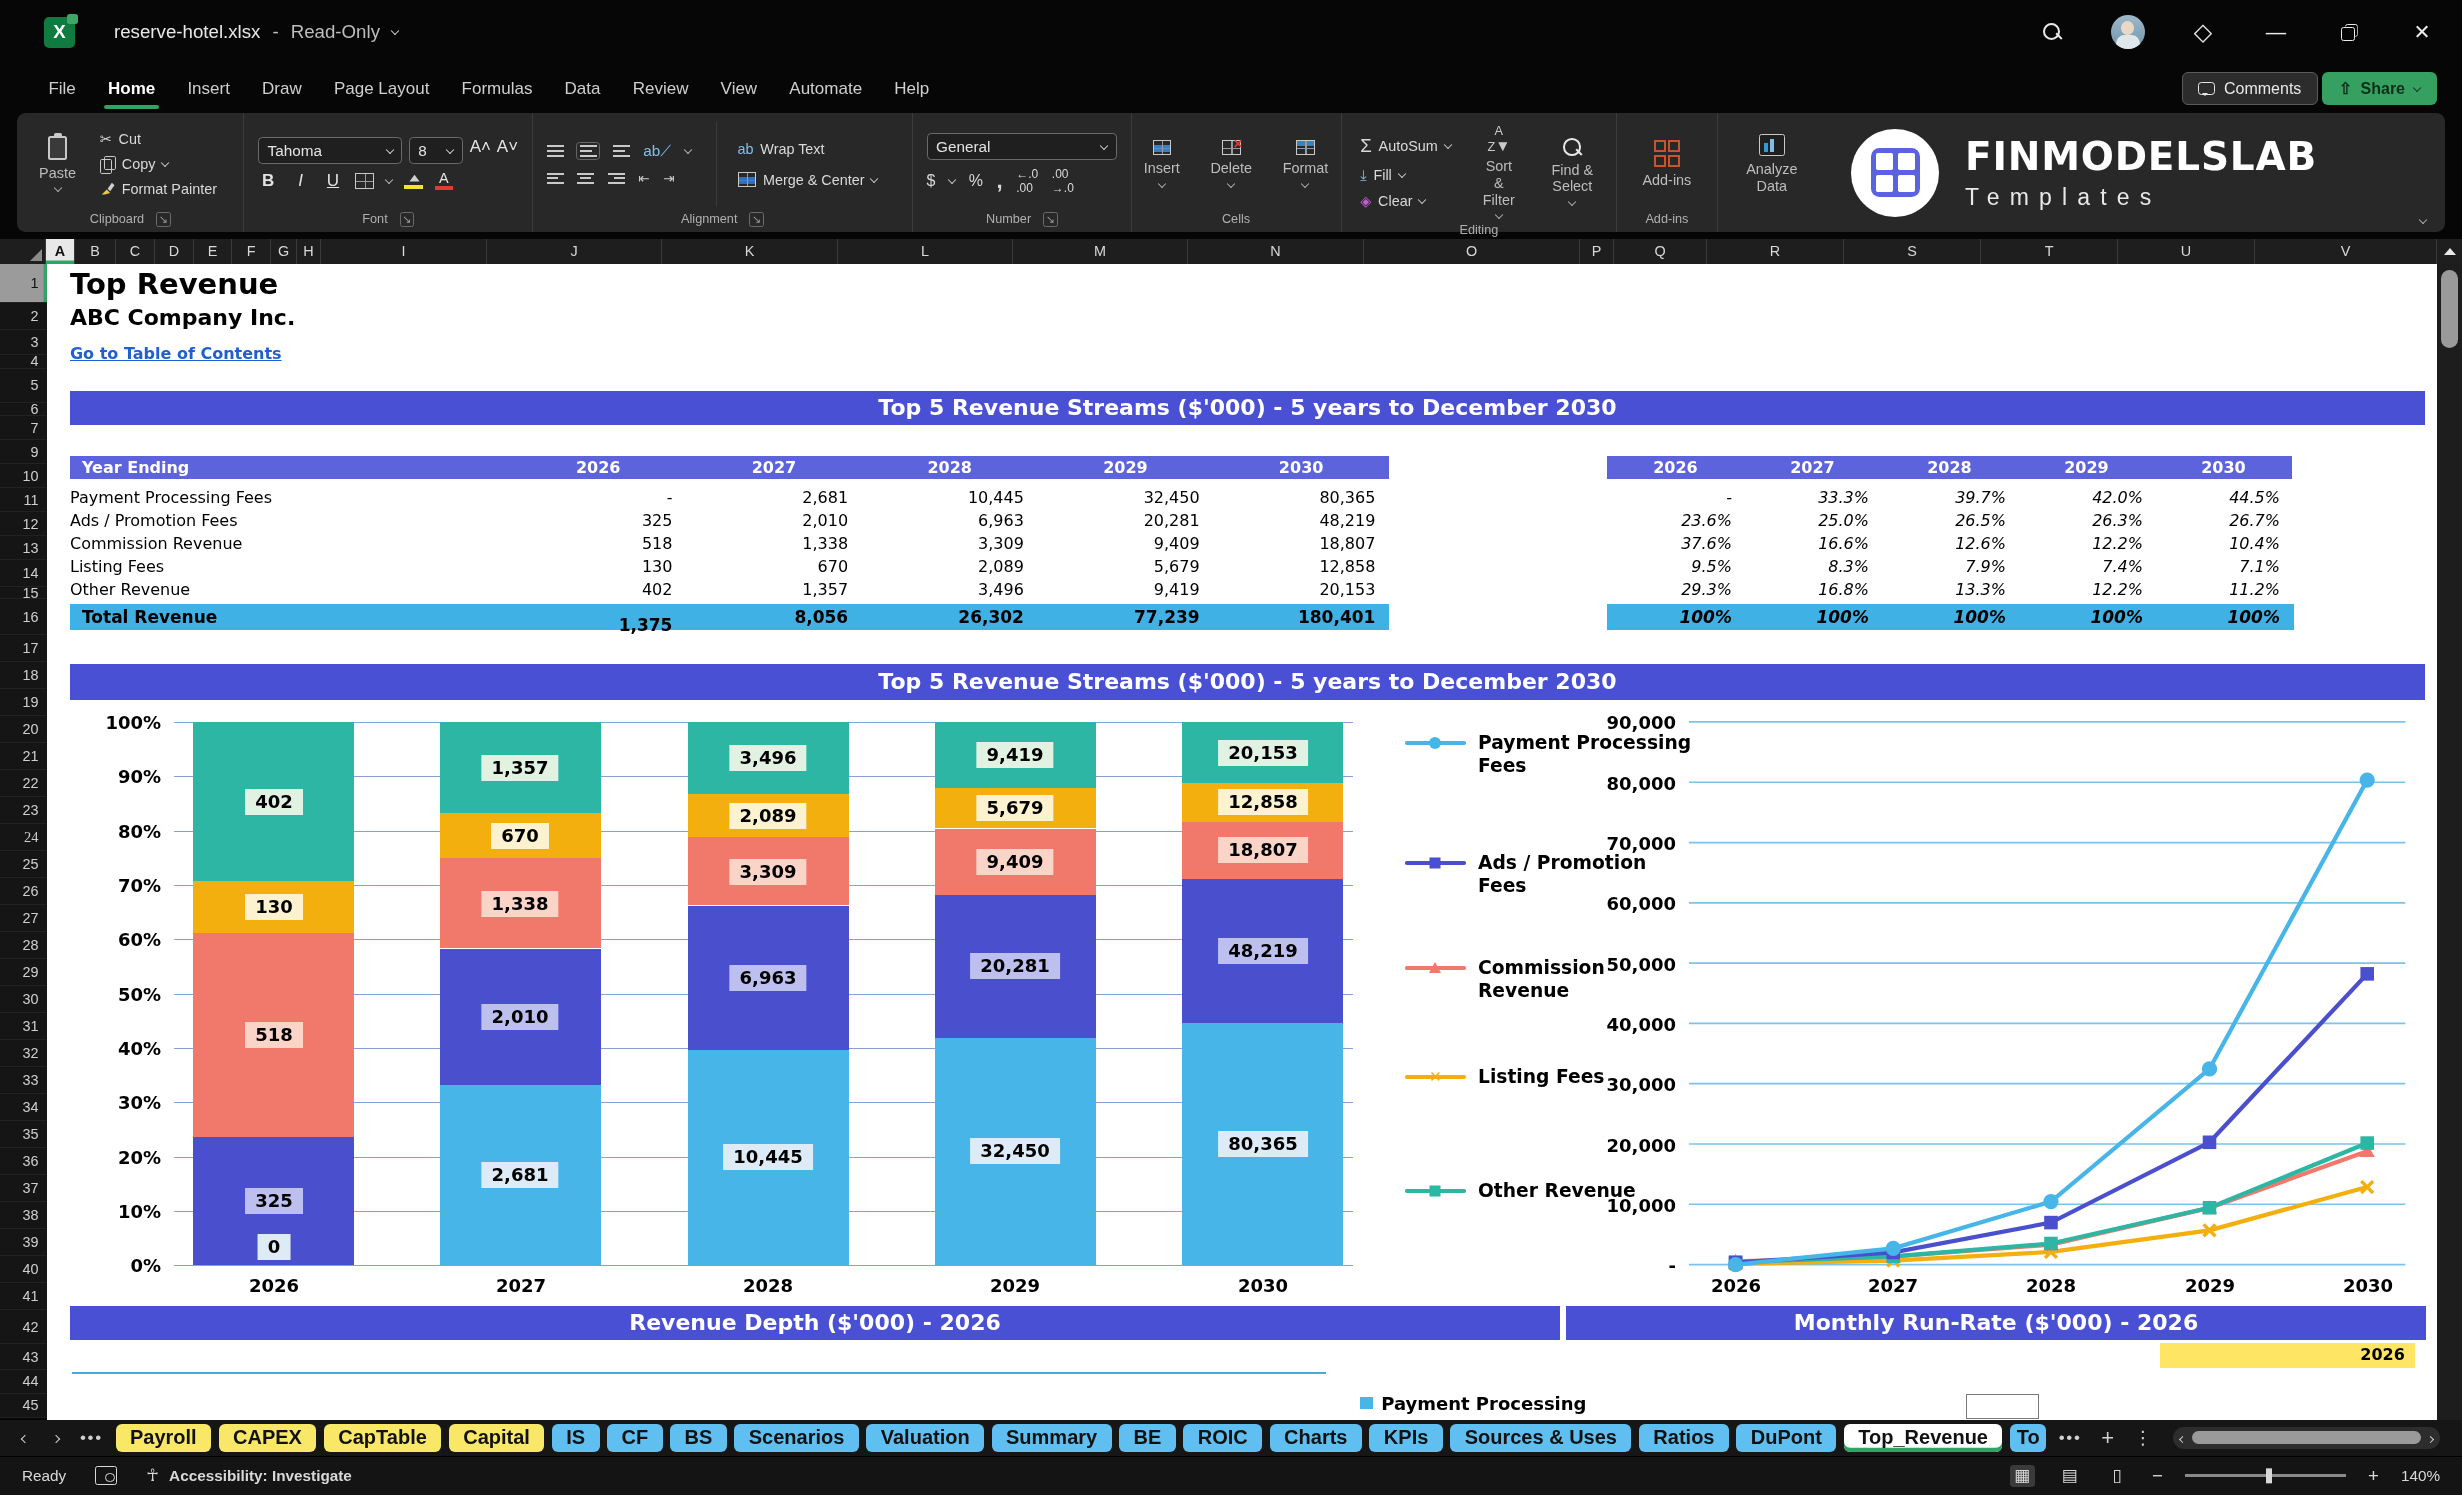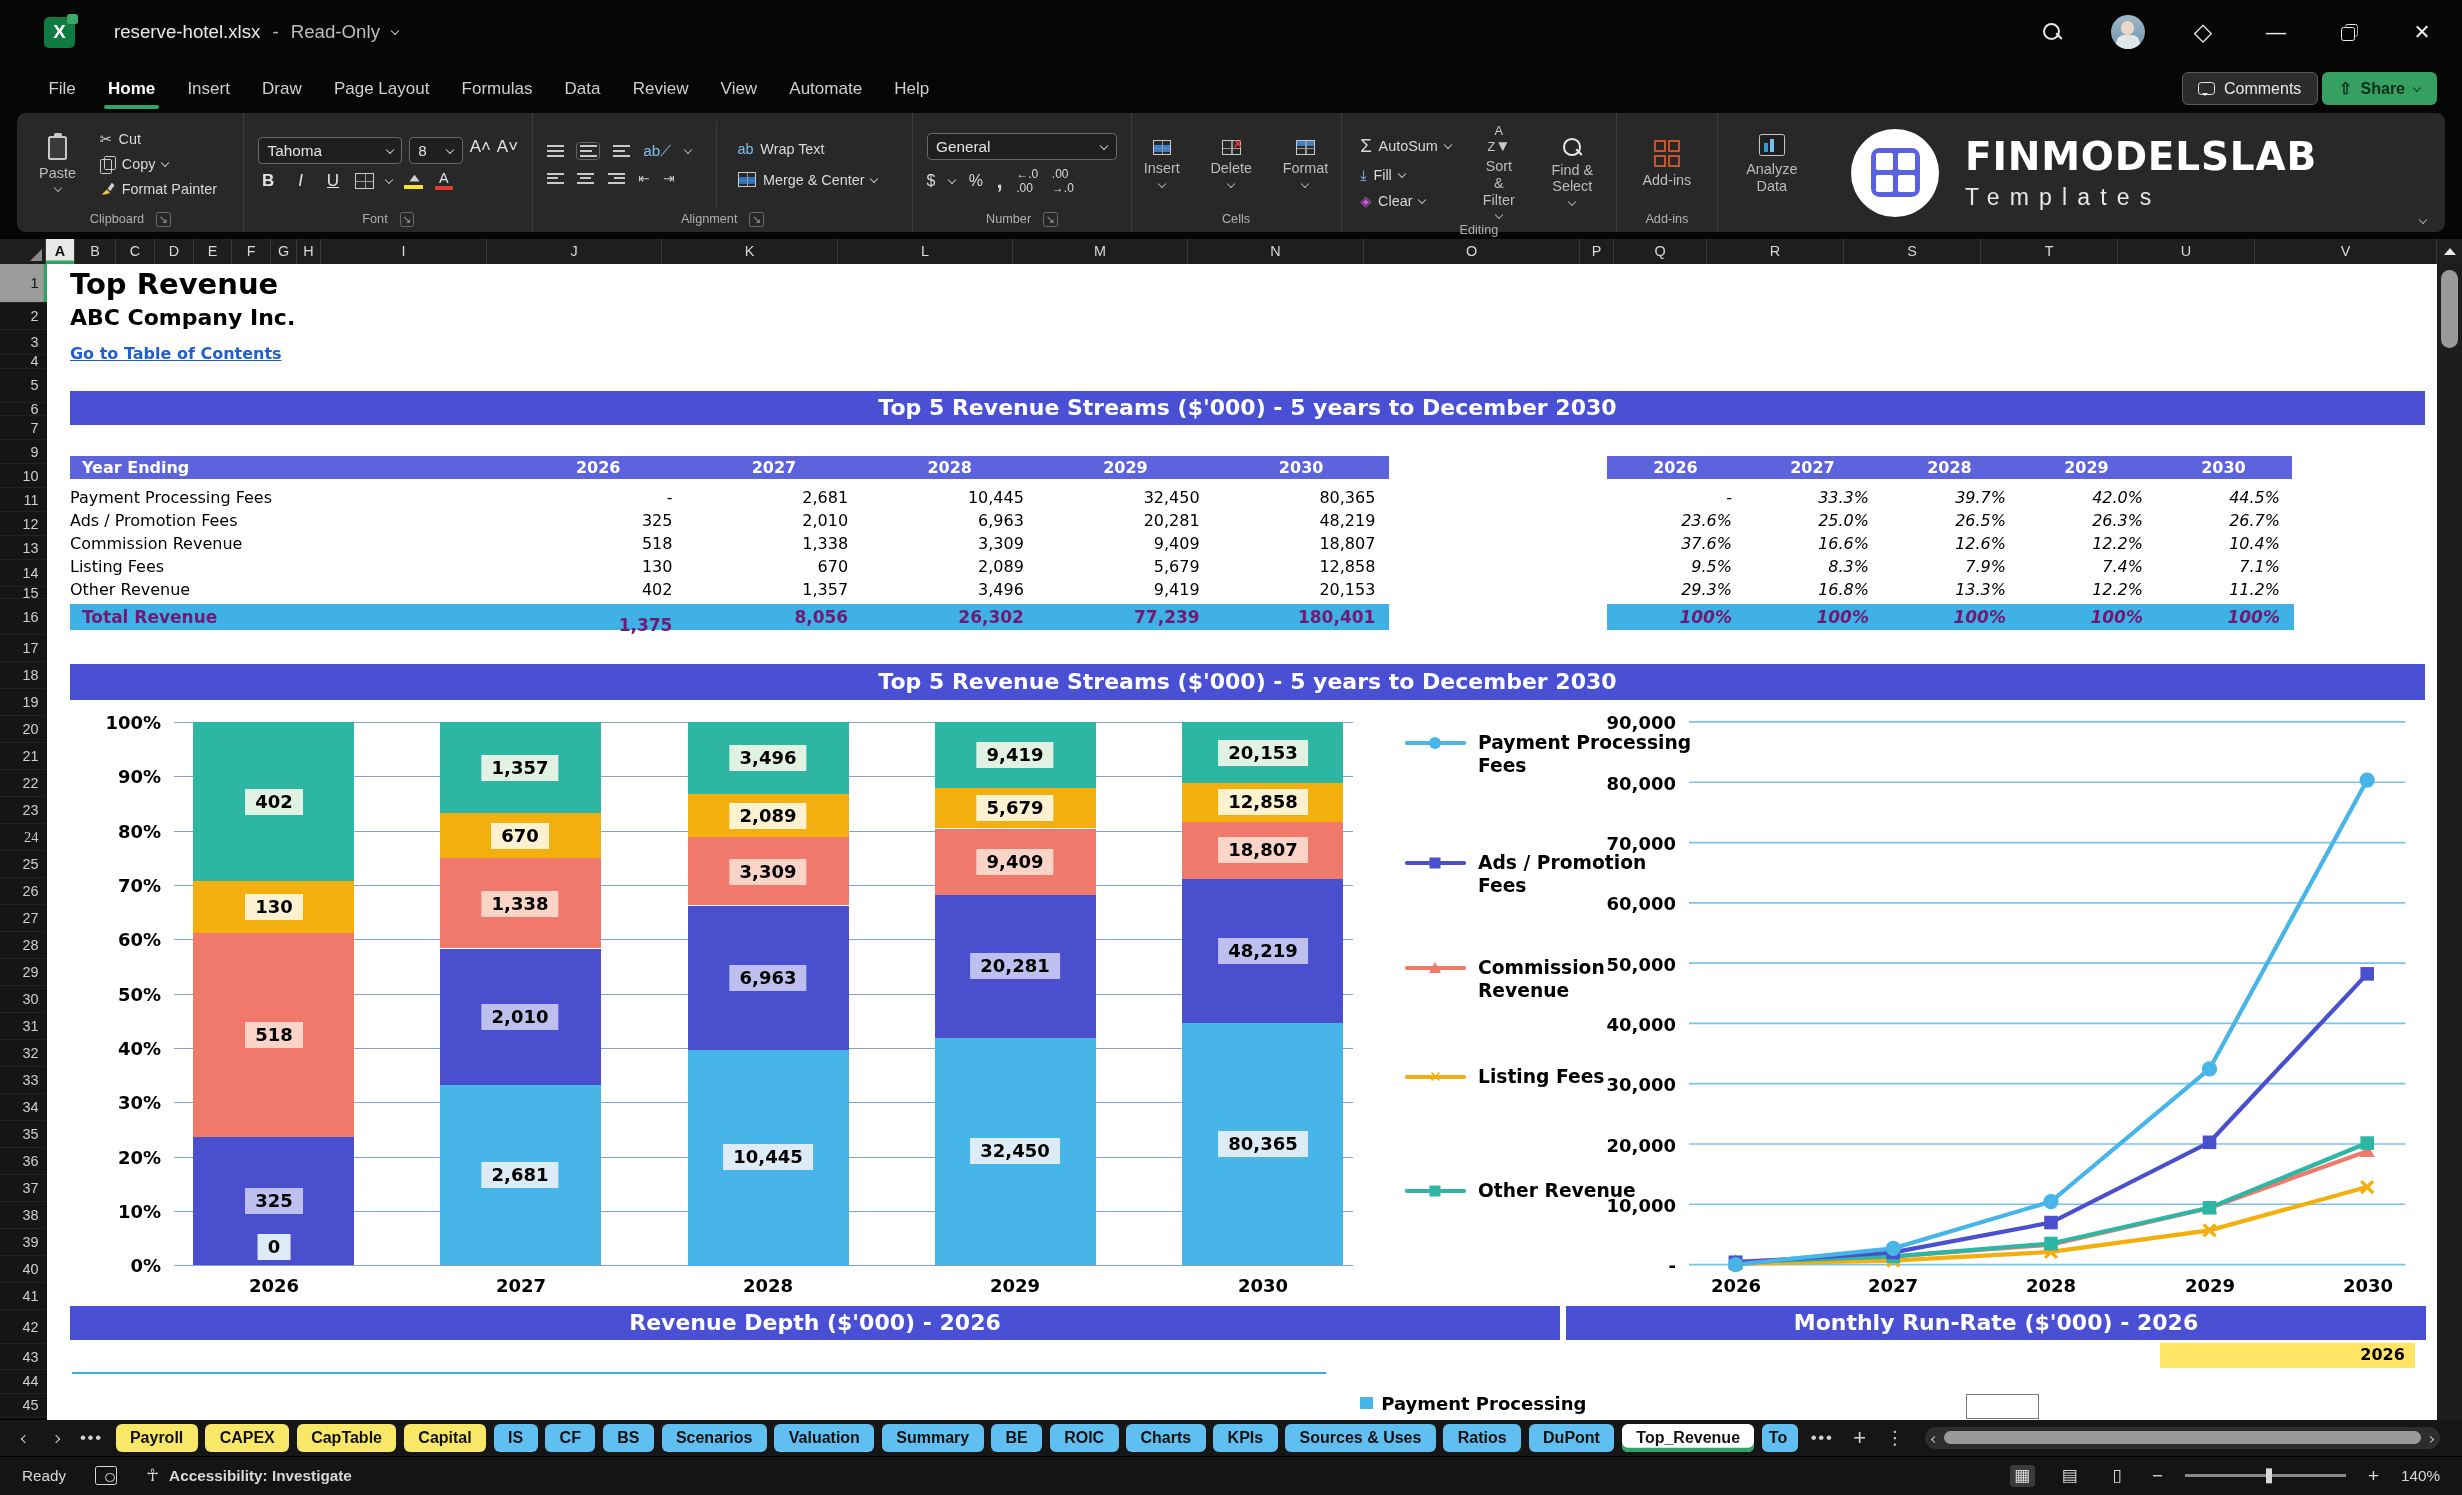--- a/index.html
+++ b/index.html
@@ -111,21 +111,21 @@
   .b-chart { left:23px; top:400px; width:2355px; height:36px; line-height:36px; }
   .b-depth { left:23px; top:1042px; width:1490px; height:34px; line-height:34px; }
   .b-run { left:1519px; top:1042px; width:860px; height:34px; line-height:34px; }
 
   .tbl { position:absolute; font-size:16px; }
   .trow { display:flex; }
   .hdr-cell { background:#5d63dc; color:#fff; font-weight:bold; height:23px; display:flex; align-items:center; justify-content:center; }
   .hdr-label { justify-content:flex-start; padding-left:12px; }
   .d-label { height:23px; display:flex; align-items:center; }
   .d-val { height:23px; display:flex; align-items:center; justify-content:flex-end; padding-right:13.6px; }
-  .tot-row { background:#3fb1e4; color:#701a75; font-weight:bold; font-size:17px; }
+  .tot-row { background:#3fb1e4; color:#000000; font-weight:bold; font-size:17px; }
   .tot-row .d-label { padding-left:12px; }
   .pct { font-style:italic; }
 
   .ytick { position:absolute; width:93px; text-align:right; font-weight:bold; font-size:18px; transform:translateY(-50%); }
   .gline { position:absolute; height:1.7px; background:#84a3d4; }
   .xlab { position:absolute; width:136px; text-align:center; font-weight:bold; font-size:18px; }
   .barseg { position:absolute; }
   .barlab { position:absolute; transform:translate(-50%,-50%); font-weight:bold; font-size:18px; padding:2.5px 10.2px; white-space:nowrap; }
 
   .leg-item { position:absolute; display:flex; align-items:flex-start; gap:12px; }
@@ -138,21 +138,21 @@
   .blue-underline { position:absolute; left:25.5px; top:1108px; width:1254px; height:2.5px; background:#41aadf; }
   .mini-legend { position:absolute; left:1313px; top:1129px; display:flex; align-items:center; gap:8.5px;
                  font-weight:bold; font-size:18px; }
   .mini-legend .sq { width:12.7px; height:12.7px; background:#47b5e8; }
   .stub-box { position:absolute; left:1919px; top:1130px; width:73px; height:25.5px; background:#fff; border:1.7px solid #7a7a7a; }
 
   
   .tabsbar { height:36px; background:#161616; display:flex; align-items:center; gap:7.6px; padding:0 13.6px; }
   .nav-ch { color:#d0d0d0; padding:0 8.5px; }
   .dots { color:#d0d0d0; font-size:17px; letter-spacing:1.7px; padding:0 5.1px; }
-  .stab { height:28px; border-radius:6px; display:flex; align-items:center; padding:0 14.4px; font-size:16px; font-weight:600; color:#111; }
+  .stab { height:28px; border-radius:6px; display:flex; align-items:center; padding:0 14.4px; font-size:20px; font-weight:600; color:#111; }
   .stab.yellow { background:#f9e868; }
   .stab.blue { background:#5fbff0; }
   .stab.active { background:#fff; box-shadow:inset 0 -4.2px 0 #2fa465; }
   .stab.partial { background:#5fbff0; width:36px; overflow:hidden; padding:0 6.8px; }
   .plus { color:#d0d0d0; font-size:22px; padding:0 6.8px; }
   .vdots { color:#d0d0d0; font-size:18.7px; padding:0 5.1px; }
   .hscroll { flex:1; height:22px; background:#2d2d2d; border-radius:11px; margin:0 8.5px; display:flex; align-items:center; padding:0 6.8px; gap:6.8px;}
   .hthumb { flex:1; height:13.6px; background:#9a9a9a; border-radius:6.8px; }
   .hs-ch { color:#cfcfcf; }
 

